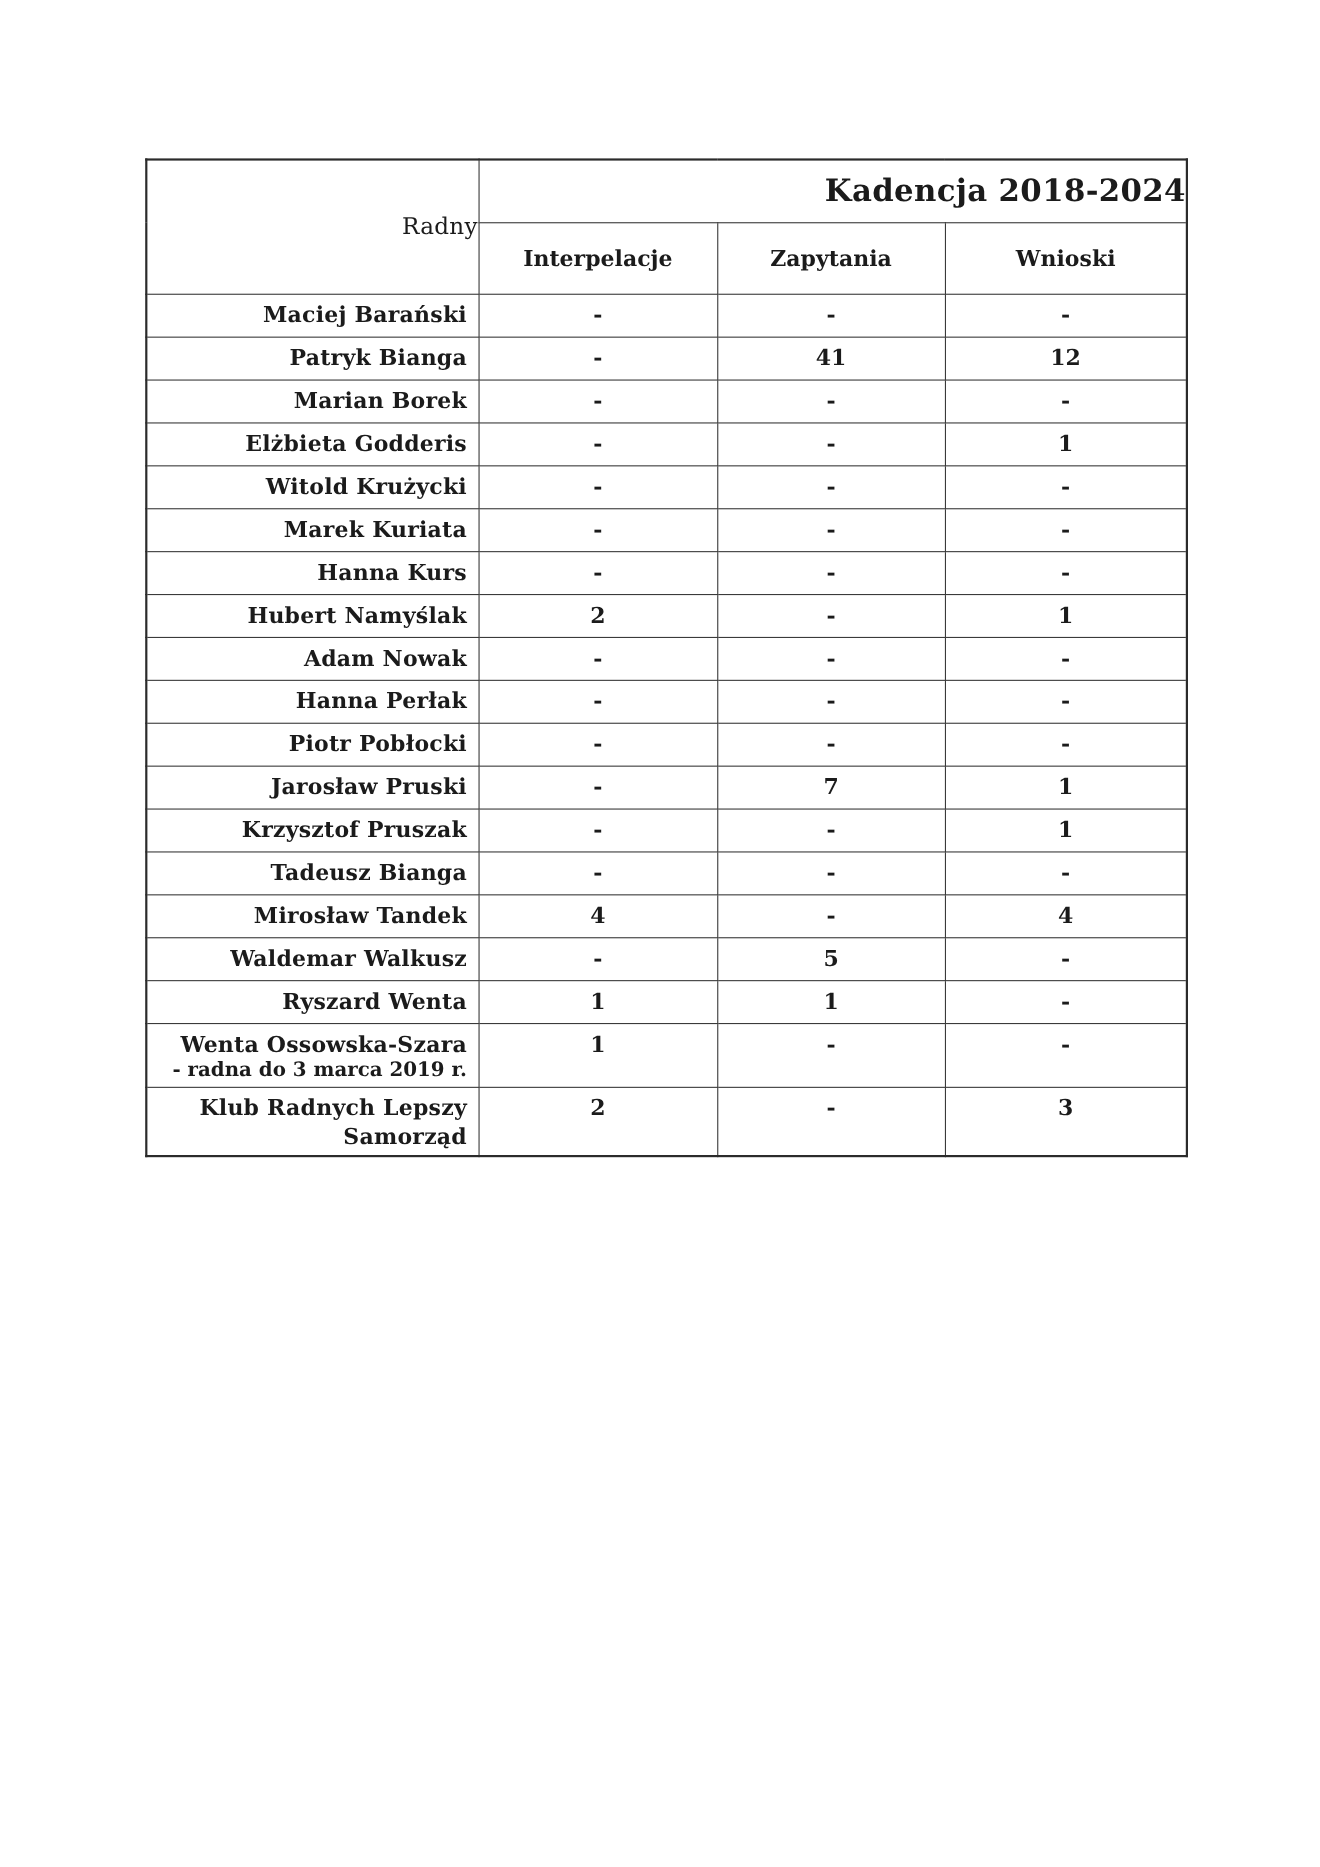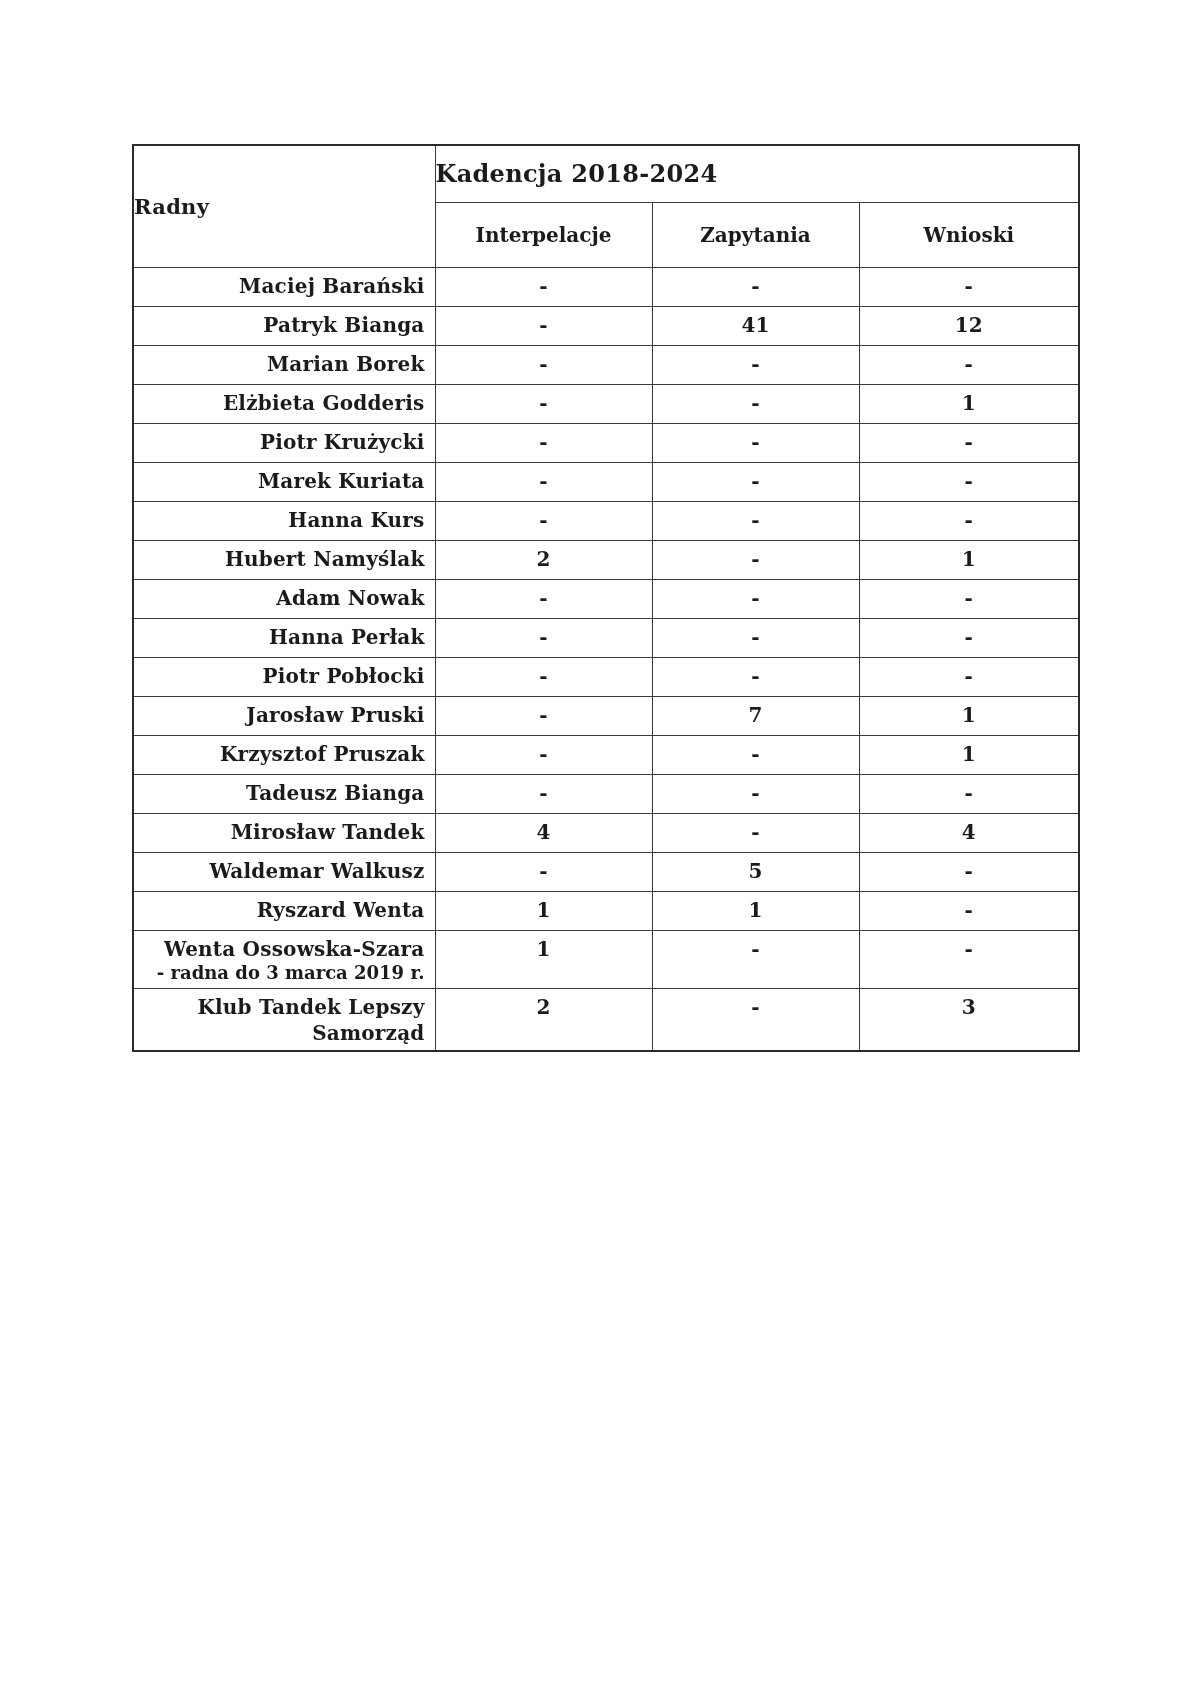--- a/index.html
+++ b/index.html
@@ -21,29 +21,29 @@
     border-collapse: collapse;
     table-layout: fixed;
     border: 2.5px solid #2b2b2b;
   }
   .tbl th, .tbl td {
     border: 1.6px solid #3a3a3a;
   }
   th.corner {
     height: 122px;
     font-size: 21px;
-    font-weight: bold;
-    text-align: left;
+    font-weight: normal;
+    text-align: right;
     vertical-align: middle;
     letter-spacing: 0.3px;
   }
   th.term {
-    font-size: 24px;
-    font-weight: bold;
-    text-align: left;
+    font-size: 28px;
+    font-weight: bold;
+    text-align: right;
     vertical-align: middle;
     letter-spacing: 0.3px;
   }
   tr.h2 { height: 40px; }
   th.sub {
     font-size: 20px;
     font-weight: bold;
     text-align: center;
     vertical-align: middle;
     padding: 20px 2px;
@@ -114,21 +114,21 @@
           <td class="val">-</td>
           <td class="val">-</td>
         </tr>
         <tr>
           <td class="name"><span>Elżbieta Godderis</span></td>
           <td class="val">-</td>
           <td class="val">-</td>
           <td class="val">1</td>
         </tr>
         <tr>
-          <td class="name"><span>Piotr Krużycki</span></td>
+          <td class="name"><span>Witold Krużycki</span></td>
           <td class="val">-</td>
           <td class="val">-</td>
           <td class="val">-</td>
         </tr>
         <tr>
           <td class="name"><span>Marek Kuriata</span></td>
           <td class="val">-</td>
           <td class="val">-</td>
           <td class="val">-</td>
         </tr>
@@ -198,20 +198,20 @@
           <td class="val">1</td>
           <td class="val">-</td>
         </tr>
         <tr>
           <td class="name"><span>Wenta Ossowska-Szara</span><span class="note">- radna do 3 marca 2019 r.</span></td>
           <td class="val">1</td>
           <td class="val">-</td>
           <td class="val">-</td>
         </tr>
         <tr>
-          <td class="name"><span>Klub Tandek Lepszy Samorząd</span></td>
+          <td class="name"><span>Klub Radnych Lepszy Samorząd</span></td>
           <td class="val">2</td>
           <td class="val">-</td>
           <td class="val">3</td>
         </tr>
       </tbody>
   </table>
 </div>
 
 </body></html>

